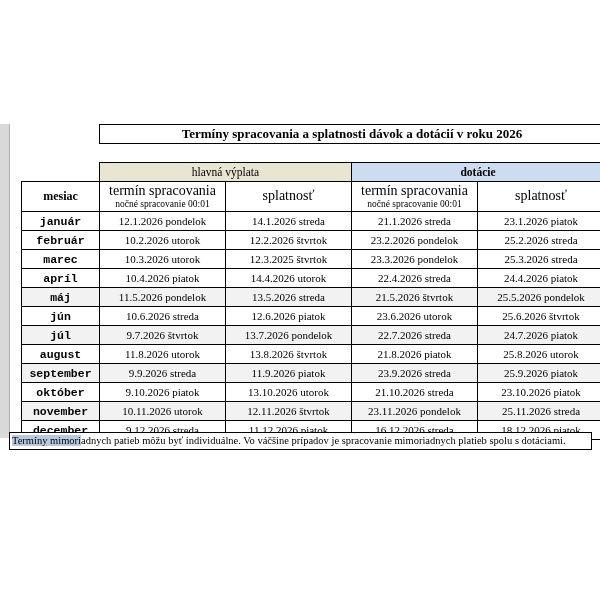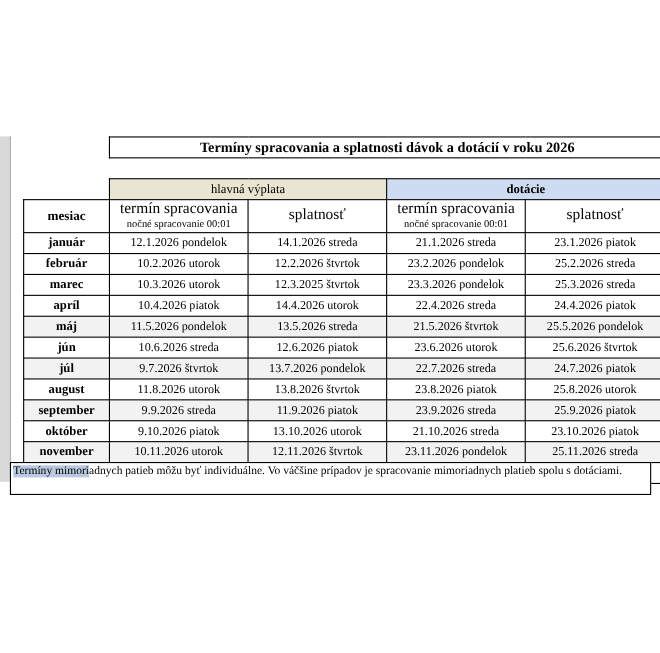--- a/index.html
+++ b/index.html
@@ -93,20 +93,21 @@
   .month-head {
     font-weight: bold;
     font-size: 12px;
     text-align: center;
   }
   .month {
     text-align: left;
     font-weight: bold;
     font-size: 11.5px;
     padding-left: 4px;
+    font-family: Liberation Mono, monospace;
   }
   .alt {
     background: #f2f2f2;
   }
   .note-wrap {
     position: absolute;
     left: 0;
     top: 420px;
     width: 600px;
     height: 20px;
@@ -118,23 +119,23 @@
     width: 9px;
     height: 18px;
     background: #d9d9d9;
     border-right: 1px solid #b0b0b0;
     font-size: 7px;
     color: #555;
   }
   .note {
     position: absolute;
     left: 9px;
-    top: 0;
+    top: 12px;
     width: 583px;
-    height: 30px;
+    height: 18px;
     border: 1px solid #000000;
     box-sizing: border-box;
     font-size: 10.5px;
     line-height: 15px;
     padding-left: 2px;
     white-space: nowrap;
     overflow: hidden;
     background: #ffffff;
   }
   .note .hl {
@@ -247,21 +248,21 @@
           <td class="month">júl</td>
           <td>9.7.2026 štvrtok</td>
           <td>13.7.2026 pondelok</td>
           <td>22.7.2026 streda</td>
           <td>24.7.2026 piatok</td>
         </tr>
         <tr>
           <td class="month">august</td>
           <td>11.8.2026 utorok</td>
           <td>13.8.2026 štvrtok</td>
-          <td>23.8.2026 piatok</td>
+          <td>21.8.2026 piatok</td>
           <td>25.8.2026 utorok</td>
         </tr>
         <tr class="alt">
           <td class="month">september</td>
           <td>9.9.2026 streda</td>
           <td>11.9.2026 piatok</td>
           <td>23.9.2026 streda</td>
           <td>25.9.2026 piatok</td>
         </tr>
         <tr>

